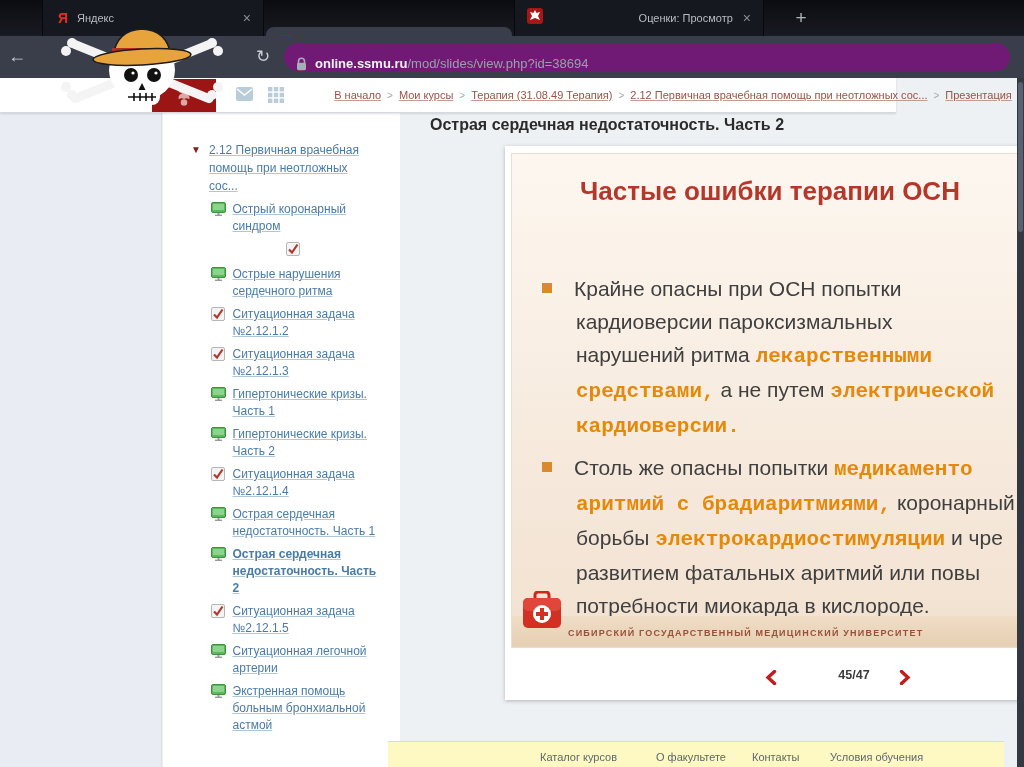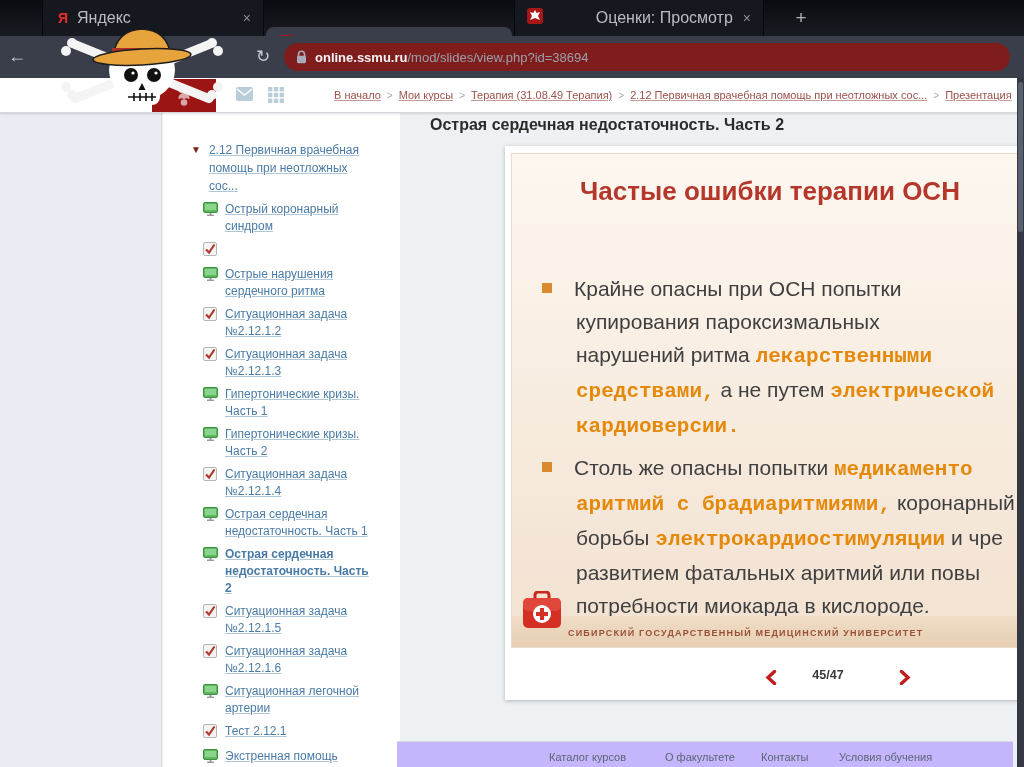--- a/index.html
+++ b/index.html
@@ -8,58 +8,58 @@
   }
   *{margin:0;padding:0;box-sizing:border-box;}
   html,body{width:1024px;height:767px;overflow:hidden;}
   body{position:relative;font-family:"Liberation Sans","DejaVu Sans",sans-serif;background:#eef1f4;}
 
   
   .tabbar{position:absolute;left:0;top:0;width:1024px;height:36px;background:linear-gradient(#0b0c10,#191b22);z-index:10;}
   .tab{position:absolute;top:0;height:36px;display:flex;align-items:center;padding:0 8px 0 12px;}
   .tab.inactive{background:#16181f;border-left:1px solid #07080b;border-right:1px solid #07080b;}
   .tab.active{background:var(--toolbar_dark);border-radius:8px 8px 0 0;}
-  .tab .title{font-size:16px;color:#b9bcc4;white-space:nowrap;overflow:hidden;flex:1;margin:0 6px;}
+  .tab .title{font-size:11px;color:#b9bcc4;white-space:nowrap;overflow:hidden;flex:1;margin:0 6px;}
   .tab.active .title{color:#eceef2;}
   .tab .close{color:#8b8f98;font-size:14px;line-height:14px;padding:2px 4px;cursor:default;}
   .fav-ya{display:inline-block;width:16px;height:16px;color:#e52d27;font-weight:bold;font-size:14px;line-height:16px;text-align:center;}
   .fav-ssmu{display:inline-block;width:16px;height:16px;}
   .newtab{position:absolute;left:788px;top:6px;width:26px;height:24px;color:#aeb2ba;font-size:19px;text-align:center;line-height:24px;}
 
   .toolbar{position:absolute;left:0;top:36px;width:1024px;height:42px;background:var(--toolbar_dark);z-index:10;}
   .nav-btn{position:absolute;color:#c9ccd3;font-size:18px;top:10px;}
   .back{left:8px;}
   .reload{left:256px;font-size:17px;}
-  .urlpill{position:absolute;left:284px;top:7px;width:726px;height:28px;background:#7f1d1d;border-radius:14px;display:flex;align-items:center;padding:0 12px;}
+  .urlpill{position:absolute;left:284px;top:7px;width:726px;height:28px;background:#701a75;border-radius:14px;display:flex;align-items:flex-end;padding:0 12px;}
   .url{font-size:13px;white-space:nowrap;overflow:hidden;margin-left:8px;}
   .url .host{color:#f2f3f5;font-weight:bold;}
   .url .path{color:#9aa0ab;}
 
   .skull{position:absolute;left:47px;top:25px;z-index:60;}
   .scrollbar{position:absolute;right:0;top:78px;width:7px;height:689px;background:#343843;z-index:40;}
   .scroll-thumb{position:absolute;left:1px;top:4px;width:5px;height:150px;background:#596070;border-radius:3px;}
 
   
-  .siteheader{position:absolute;left:0;top:78px;width:1024px;height:35px;background:#fff;border-bottom:1px solid #d5d8dc;box-shadow:0 1px 2px rgba(0,0,0,.12);z-index:5;}
+  .siteheader{position:absolute;left:0;top:78px;width:896px;height:35px;background:#fff;border-bottom:1px solid #d5d8dc;box-shadow:0 1px 2px rgba(0,0,0,.12);z-index:5;text-align:center;}
   .sitelogo{position:absolute;left:152px;top:1px;width:64px;height:33px;background:#9b1515;display:flex;align-items:center;justify-content:center;}
   .hicon{position:absolute;top:9px;}
   .hicon.mail{left:236px;}
   .hicon.grid{left:268px;}
   .crumbs{position:absolute;left:334px;top:0;width:678px;height:35px;line-height:35px;font-size:11px;white-space:nowrap;overflow:hidden;}
   .crumb{color:var(--breadcrumb_red);text-decoration:underline;text-decoration-color:#c49a95;}
   .crumb-sep{color:#a8a8a8;margin:0 6px;font-size:10px;}
 
   
   .leftrail{position:absolute;left:0;top:113px;width:162px;height:654px;background:#e9edf3;border-right:1px solid #d9dde2;}
   .sidebar{position:absolute;left:163px;top:113px;width:237px;height:654px;background:#fff;padding:28px 10px 0 28px;overflow:hidden;}
   .sec-row{display:flex;margin-bottom:6px;}
   .sec-tri{color:#7a241c;font-size:10px;margin:3px 8px 0 0;}
   .nav-link{color:var(--link_blue);font-size:12px;line-height:18px;text-decoration:underline;text-decoration-color:#aec6d8;}
   .sec-row .nav-link{width:152px;display:inline-block;}
-  .nav-item{display:flex;margin:3px 0 6px 12px;}
+  .nav-item{display:flex;margin:3px 0 6px 12px;justify-content:center;}
   .nav-item .ic{flex:0 0 16px;margin:1px 6px 0 0;}
   .nav-item .nav-link{width:150px;display:inline-block;line-height:17px;}
   .nav-item.current .nav-link{font-weight:bold;}
 
   
   .pagetitle{position:absolute;left:430px;top:116px;font-size:16px;font-weight:600;color:#2b2b2b;}
   .slidecard{position:absolute;left:505px;top:146px;width:530px;height:554px;background:#fff;box-shadow:0 1px 4px rgba(0,0,0,.25);}
   .slide{position:absolute;left:6px;top:7px;width:518px;height:495px;background:linear-gradient(#fdf7f0,#f2e1d0);border:1px solid #ecdccb;overflow:hidden;}
   .slide-title{margin-top:22px;text-align:center;font-size:26px;font-weight:bold;color:var(--slide_title_red);}
   .bullets{position:absolute;left:30px;top:118px;right:0;}
@@ -67,24 +67,24 @@
   .sline .o{color:var(--orange);font-weight:bold;font-family:Liberation Mono, monospace;}
   .sline.cont{padding-left:34px;}
   .bullet{margin-bottom:8px;}
   .bmark{display:inline-block;width:10px;height:10px;background:#d98a2e;margin-right:22px;transform:translateY(-3px);}
   .slide-band{position:absolute;left:0;right:0;bottom:0;height:31px;background:linear-gradient(#f0ddc6,#e6cfb2);}
   .org{position:absolute;left:56px;bottom:9px;font-size:9px;font-weight:bold;letter-spacing:1.2px;color:#9a4f38;white-space:nowrap;}
   .medkit{position:absolute;left:10px;bottom:14px;z-index:2;}
   .snav-prev,.snav-next{position:absolute;bottom:15px;}
   .snav-prev{left:260px;}
   .snav-next{left:394px;}
-  .snav-page{position:absolute;left:286px;bottom:18px;width:74px;text-align:center;font-size:12.5px;font-weight:bold;color:#3a3a3a;}
-
-  
-  .sitefooter{position:absolute;left:397px;top:741px;width:616px;height:26px;background:#c4b5fd;border-top:1px solid #d5dbe1;}
+  .snav-page{position:absolute;left:312px;bottom:18px;width:74px;text-align:center;font-size:12.5px;font-weight:bold;color:#3a3a3a;}
+
+  
+  .sitefooter{position:absolute;left:388px;top:741px;width:616px;height:26px;background:#fef9c3;border-top:1px solid #d5dbe1;}
   .flink{position:absolute;top:9px;font-size:11px;color:#5b6673;white-space:nowrap;}
 </style>
 </head>
 <body>
 
 <div class="tabbar">
   <div id="tabs">
       <div class="tab inactive" style="left: 42px; width: 222px;">
         <span><span class="fav-ya">Я</span></span>
         <span class="title">Яндекс</span>
@@ -264,41 +264,27 @@
         <span class="nav-link">Острая сердечная недостаточность. Часть 2</span>
       </div>
       <div class="nav-item">
         <span class="ic"><svg width="14" height="14" viewBox="0 0 14 14">
             <rect x="0.5" y="0.5" width="13" height="13" rx="1.5" fill="#f4f4f4" stroke="#b5b5b5"></rect>
             <path d="M3 7.5 L6 10.5 L11.5 2.5" fill="none" stroke="#b03a2e" stroke-width="2.2"></path>
           </svg></span>
         <span class="nav-link">Ситуационная задача №2.12.1.5</span>
       </div>
       <div class="nav-item">
-        <span class="ic"><svg width="14" height="14" viewBox="0 0 14 14">
-            <rect x="0.5" y="0.5" width="13" height="13" rx="1.5" fill="#f4f4f4" stroke="#b5b5b5"></rect>
-            <path d="M3 7.5 L6 10.5 L11.5 2.5" fill="none" stroke="#b03a2e" stroke-width="2.2"></path>
-          </svg></span>
-        <span class="nav-link">Ситуационная задача №2.12.1.6</span>
-      </div>
-      <div class="nav-item">
         <span class="ic"><svg width="15" height="14" viewBox="0 0 15 14">
             <rect x="0.5" y="0.5" width="14" height="10" rx="1.5" fill="#5cb85c" stroke="#3f9140"></rect>
             <rect x="2" y="2" width="11" height="6" fill="#8bd48b"></rect>
             <rect x="6.5" y="11" width="2" height="2" fill="#9a9a9a"></rect>
             <rect x="4" y="12.6" width="7" height="1.4" fill="#9a9a9a"></rect>
           </svg></span>
         <span class="nav-link">Ситуационная легочной артерии</span>
-      </div>
-      <div class="nav-item">
-        <span class="ic"><svg width="14" height="14" viewBox="0 0 14 14">
-            <rect x="0.5" y="0.5" width="13" height="13" rx="1.5" fill="#f4f4f4" stroke="#b5b5b5"></rect>
-            <path d="M3 7.5 L6 10.5 L11.5 2.5" fill="none" stroke="#b03a2e" stroke-width="2.2"></path>
-          </svg></span>
-        <span class="nav-link">Тест 2.12.1</span>
       </div>
       <div class="nav-item">
         <span class="ic"><svg width="15" height="14" viewBox="0 0 15 14">
             <rect x="0.5" y="0.5" width="14" height="10" rx="1.5" fill="#5cb85c" stroke="#3f9140"></rect>
             <rect x="2" y="2" width="11" height="6" fill="#8bd48b"></rect>
             <rect x="6.5" y="11" width="2" height="2" fill="#9a9a9a"></rect>
             <rect x="4" y="12.6" width="7" height="1.4" fill="#9a9a9a"></rect>
           </svg></span>
         <span class="nav-link">Экстренная помощь больным бронхиальной астмой</span>
       </div>
@@ -306,21 +292,21 @@
 </div>
 
 <div class="pagetitle">Острая сердечная недостаточность. Часть 2</div>
 
 <div class="slidecard">
   <div class="slide">
     <div class="slide-title">Частые ошибки терапии ОСН</div>
     <div class="bullets" id="bullets">
         <div class="bullet">
           <div class="sline"><span class="bmark"></span><span class="d">Крайне опасны при ОСН попытки</span></div>
-          <div class="sline cont"><span class="d">купирования пароксизмальных</span></div>
+          <div class="sline cont"><span class="d">кардиоверсии пароксизмальных</span></div>
           <div class="sline cont"><span class="d">нарушений ритма </span><span class="o">лекарственными</span></div>
           <div class="sline cont"><span class="o">средствами,</span><span class="d"> а не путем </span><span class="o">электрической</span></div>
           <div class="sline cont"><span class="o">кардиоверсии.</span></div>
         </div>
         <div class="bullet">
           <div class="sline"><span class="bmark"></span><span class="d">Столь же опасны попытки </span><span class="o">медикаменто</span></div>
           <div class="sline cont"><span class="o">аритмий с брадиаритмиями,</span><span class="d"> коронарный</span></div>
           <div class="sline cont"><span class="d">борьбы </span><span class="o">электрокардиостимуляции</span><span class="d"> и чре</span></div>
           <div class="sline cont"><span class="d">развитием фатальных аритмий или повы</span></div>
           <div class="sline cont"><span class="d">потребности миокарда в кислороде.</span></div>

